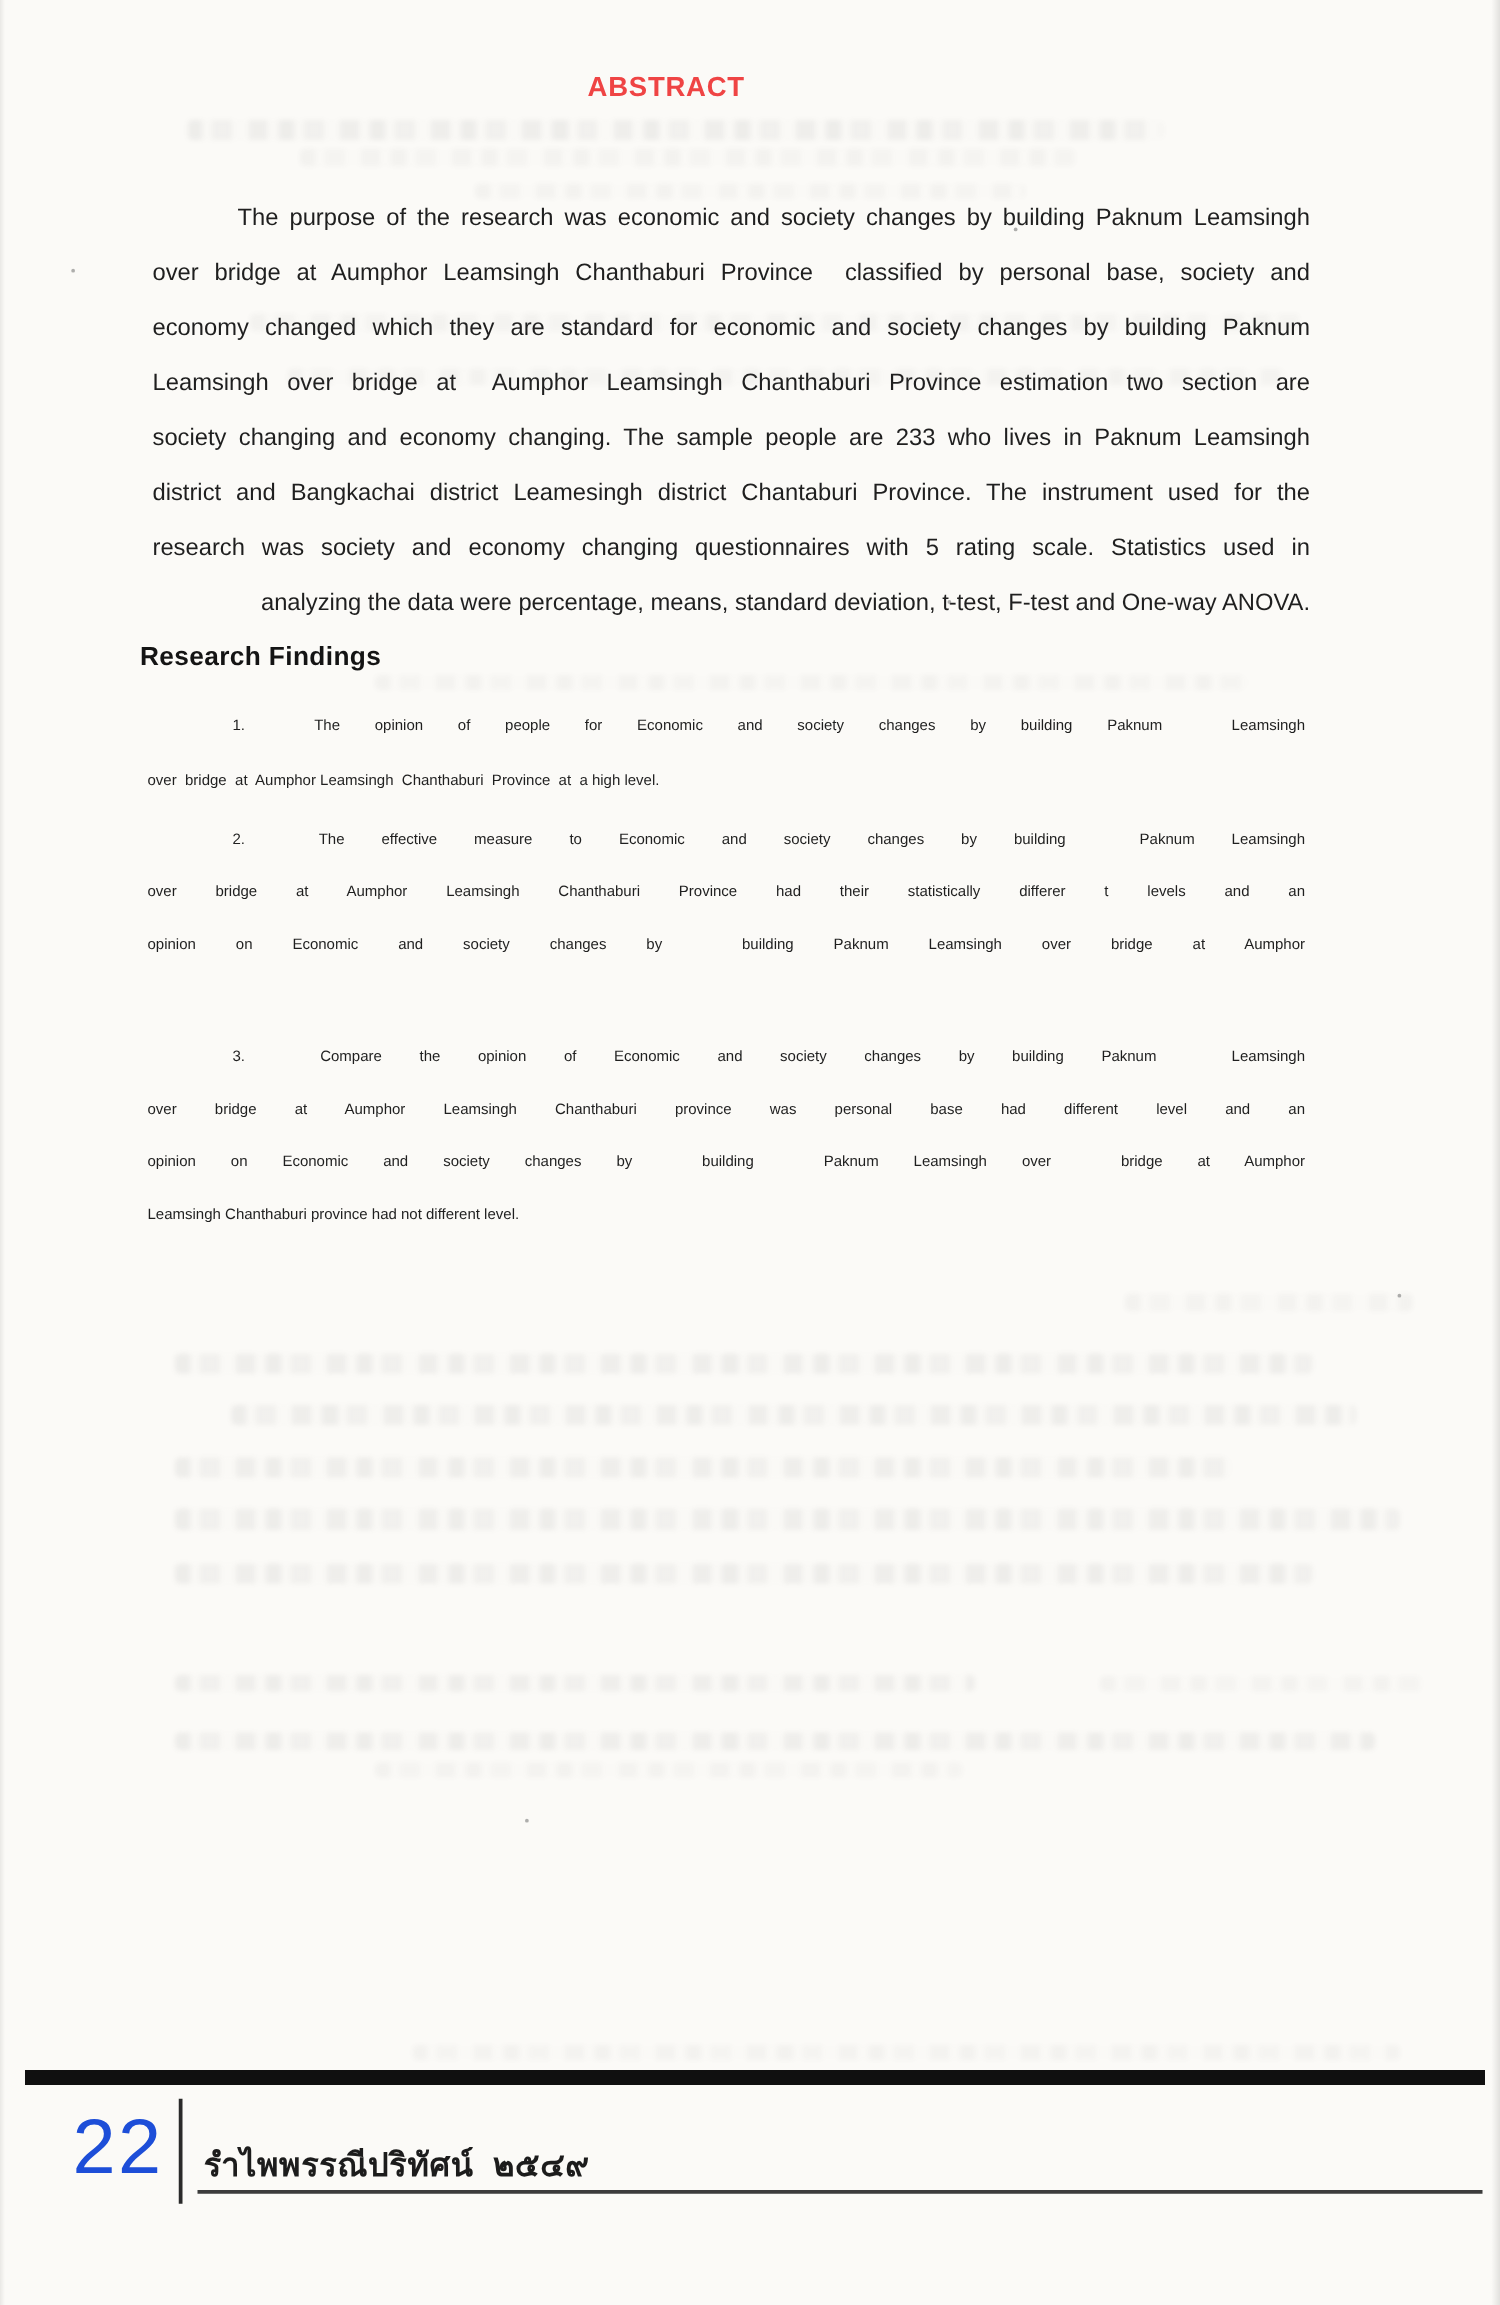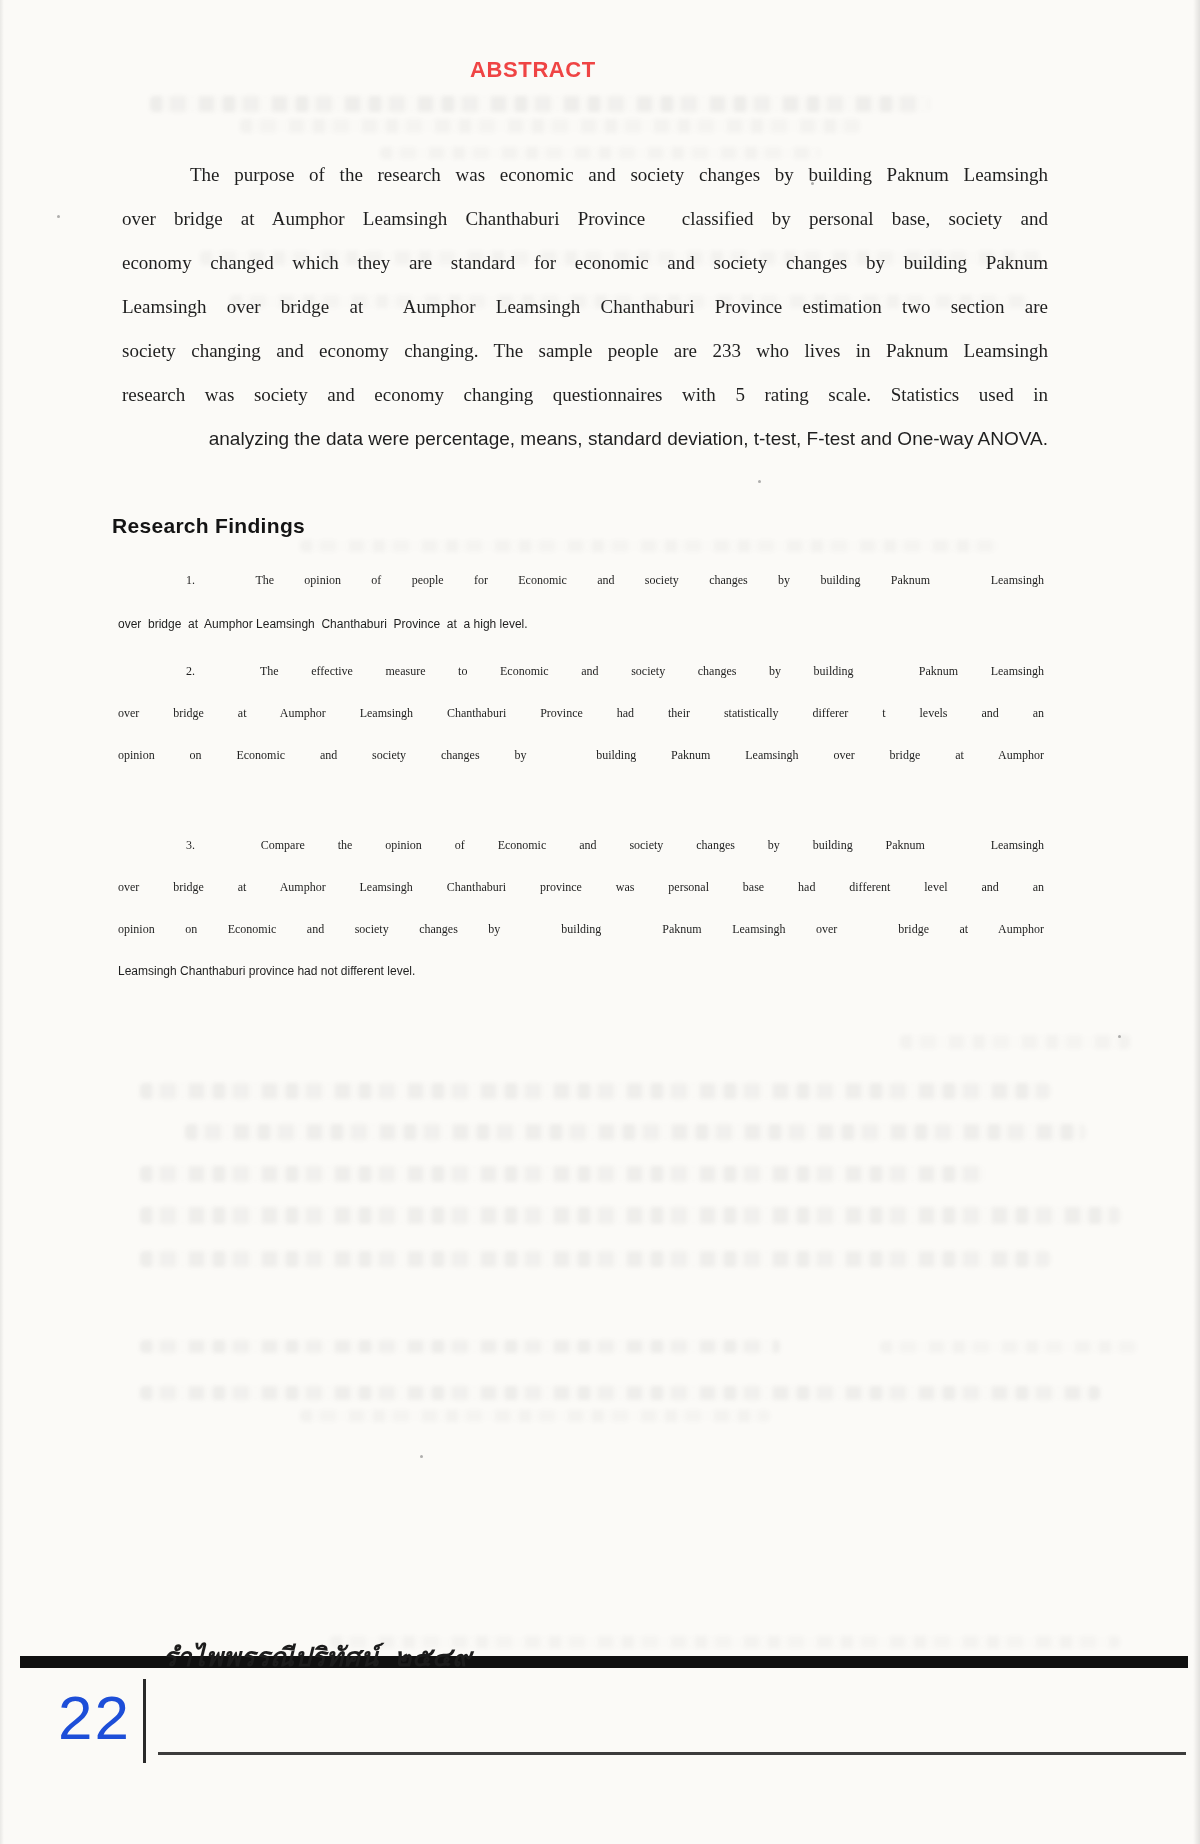--- a/index.html
+++ b/index.html
@@ -50,21 +50,20 @@
   .line {
     white-space: pre-wrap;
     overflow: hidden;
   }
   .para .line { height: 44px; text-align: right; }
   .item-1 .line { height: 44px; }
   .item-2 .line, .item-3 .line { height: 42px; }
   .just {
     text-align: justify;
     text-align-last: justify;
-    font-family: Liberation Serif, serif;
   }
   .indent { text-indent: 68px; }
 
   
   .ghost {
     position: absolute;
     border-radius: 4px;
     filter: blur(2.3px);
     opacity: 0.5;
     background: repeating-linear-gradient(90deg,
@@ -114,23 +113,22 @@
     font-family: "Liberation Sans", sans-serif;
   }
   .footer-vline {
     position: absolute;
     left: 143px; top: 1679px;
     width: 3px; height: 84px;
     background: #2a2a2a;
   }
   .journal-title {
     position: absolute;
-    left: 163px; top: 1636px;
+    left: 163px; top: 1711px;
     font-size: 26px;
-    font-style: italic;
     font-weight: 600;
     letter-spacing: 0.5px;
     color: #1c1c1c;
     white-space: pre;
   }
   .footer-rule {
     position: absolute;
     left: 158px; top: 1752px;
     width: 1028px; height: 3px;
     background: #3c3c3c;
@@ -140,20 +138,21 @@
 <body>
 
 <div class="page-title">ABSTRACT</div>
 
 <div class="para">
   <div class="line just indent">The purpose of the research was economic and society changes by building Paknum Leamsingh</div>
   <div class="line just">over bridge at Aumphor Leamsingh Chanthaburi Province  classified by personal base, society and</div>
   <div class="line just">economy changed which they are standard for economic and society changes by building Paknum</div>
   <div class="line just">Leamsingh over bridge at  Aumphor Leamsingh Chanthaburi Province estimation two section are</div>
   <div class="line just">society changing and economy changing. The sample people are 233 who lives in Paknum Leamsingh</div>
+  <div class="line just">district and Bangkachai district Leamesingh district Chantaburi Province. The instrument used for the</div>
   <div class="line just">research was society and economy changing questionnaires with 5 rating scale. Statistics used in</div>
   <div class="line">analyzing the data were percentage, means, standard deviation, t-test, F-test and One-way ANOVA.</div>
 </div>
 
 <div class="findings-heading">Research Findings</div>
 
 <div class="item item-1">
   <div class="line just indent">1.  The opinion of people for Economic and society changes by building Paknum  Leamsingh</div>
   <div class="line">over  bridge  at  Aumphor Leamsingh  Chanthaburi  Province  at  a high level.</div>
 </div>

